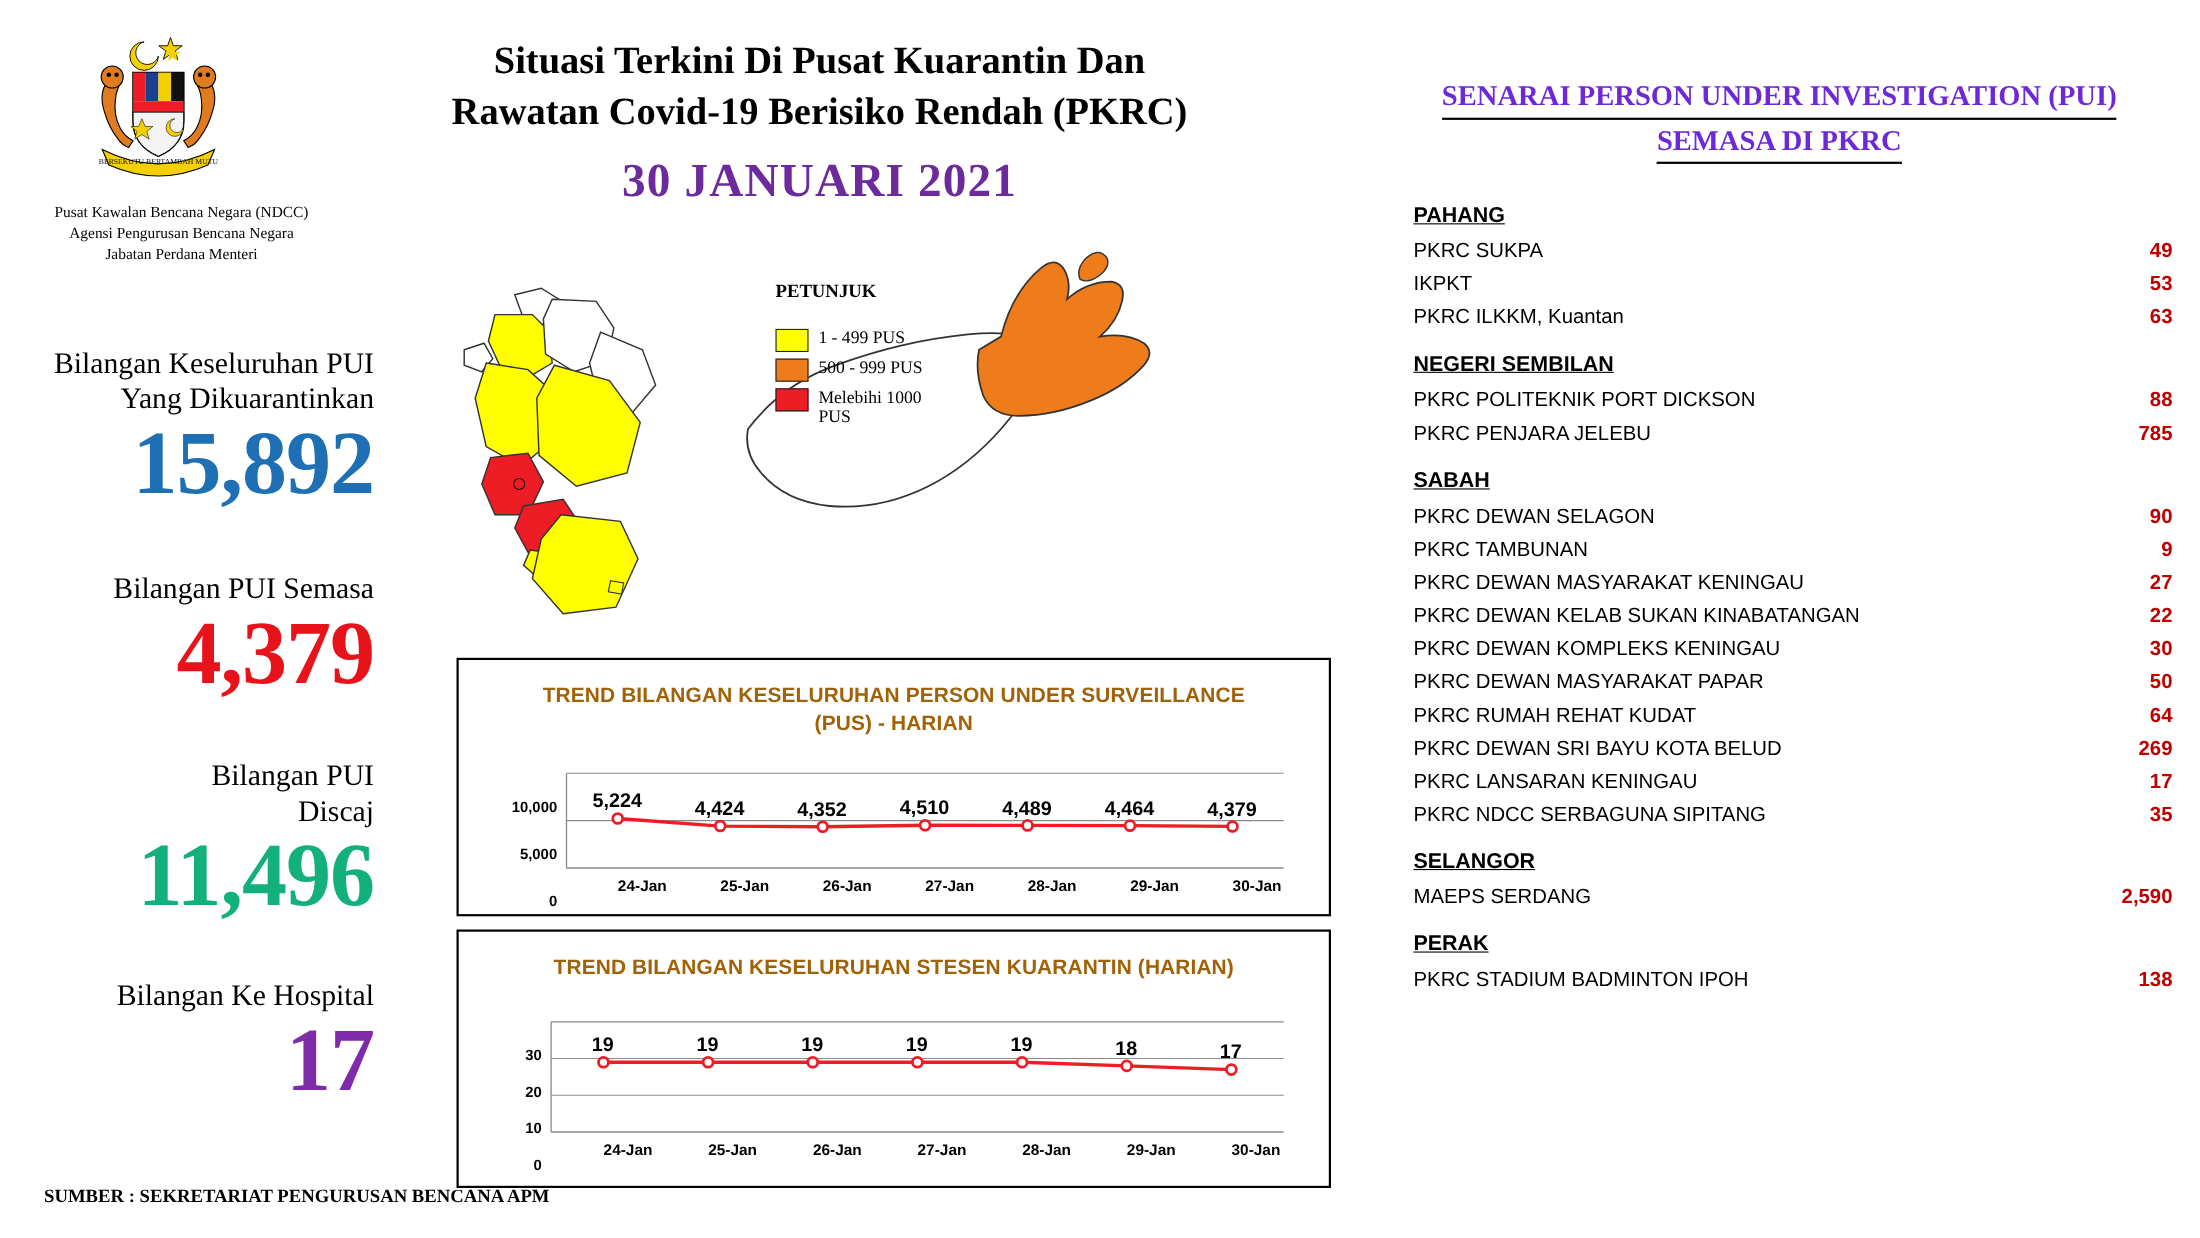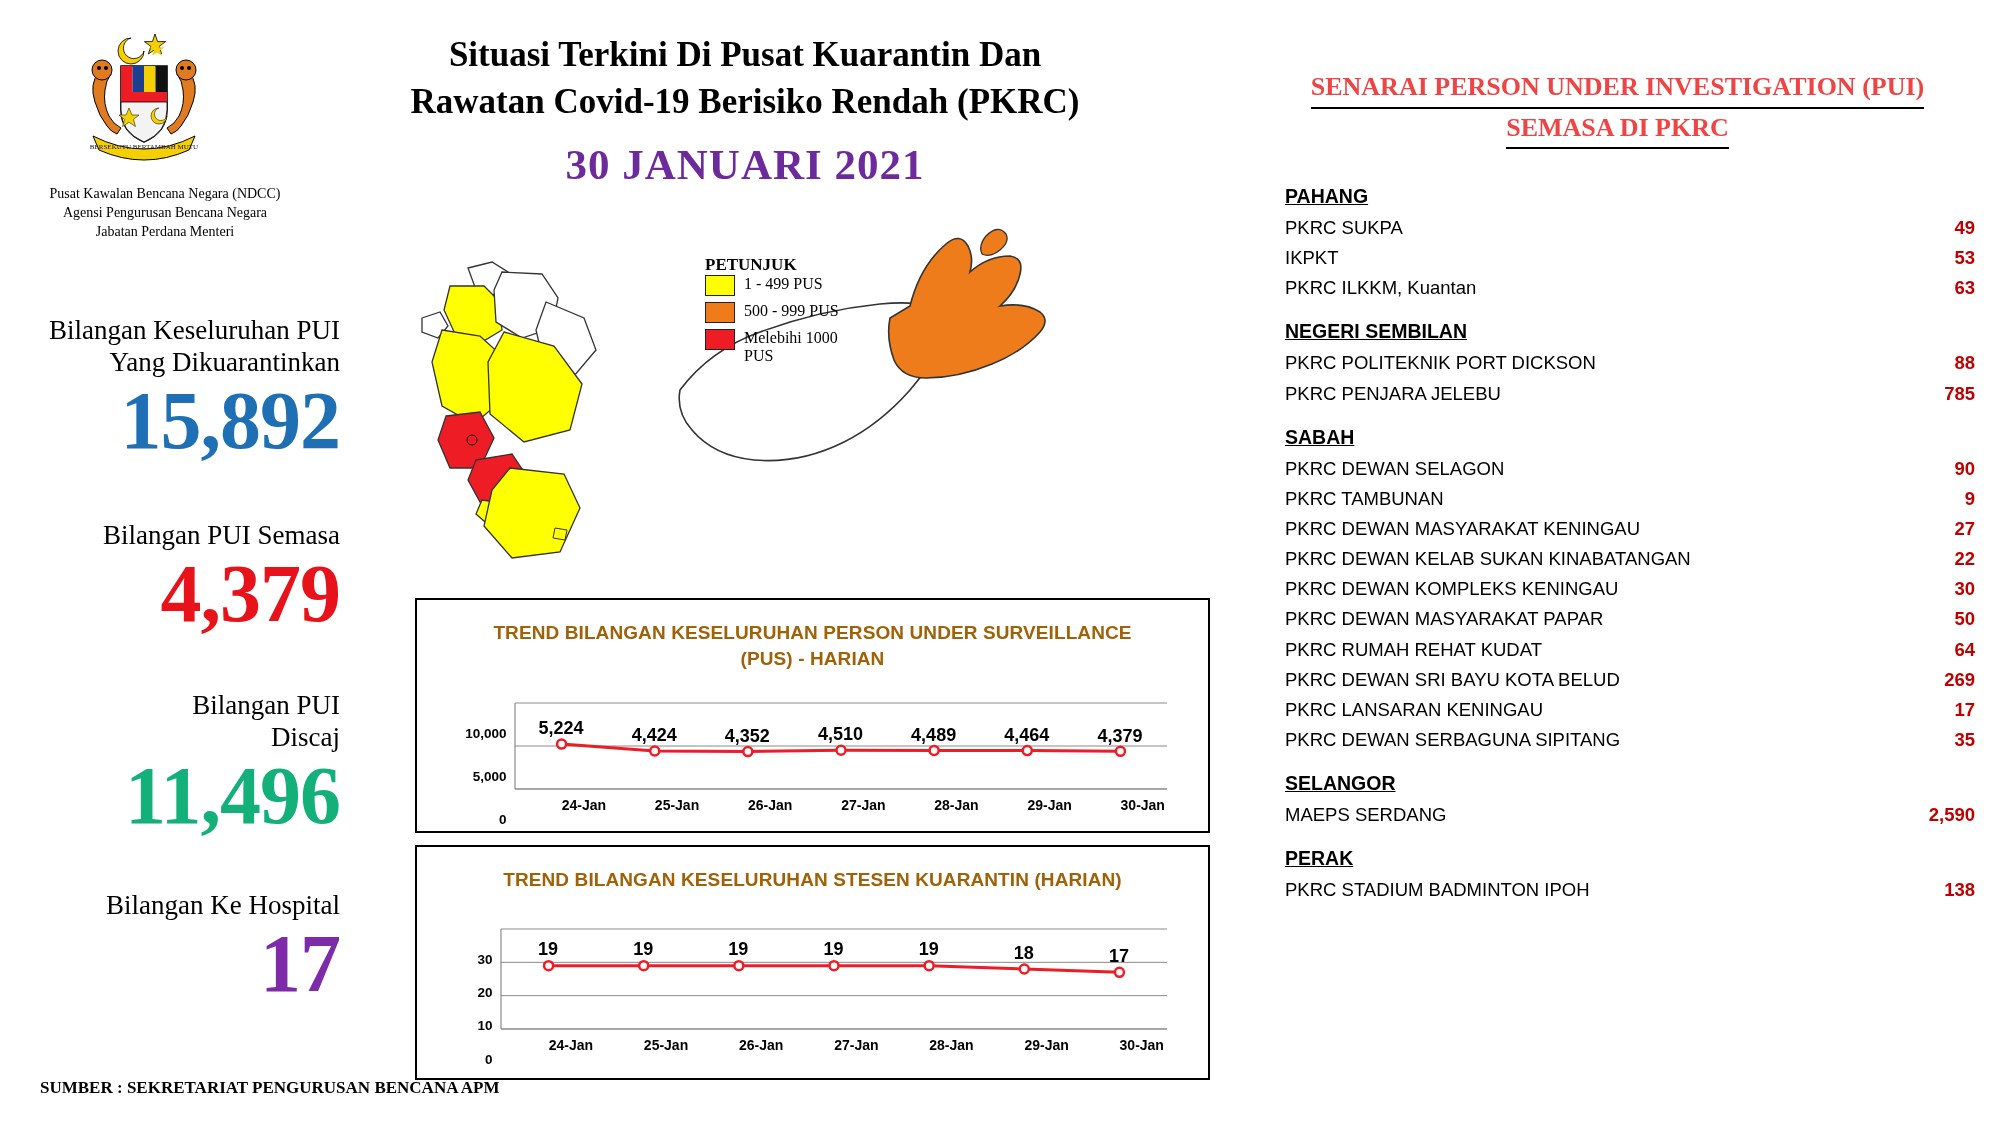--- a/index.html
+++ b/index.html
@@ -101,21 +101,21 @@
   
   #legend {
     position: absolute;
     left: 705px; top: 255px;
     width: 200px;
   }
   #legend-title {
     font-size: 17px;
     font-weight: bold;
     color: #000;
-    margin-bottom: 0;
+    margin-bottom: 24px;
     font-family: "Liberation Serif", serif;
   }
   .legend-row {
     display: flex;
     align-items: flex-start;
     margin-bottom: 6px;
   }
   .legend-swatch {
     width: 28px; height: 19px;
     border: 1px solid #222;
@@ -187,21 +187,21 @@
     left: 1235px; top: 0;
     width: 765px; height: 1125px;
   }
   #pui-heading {
     position: absolute;
     left: 0; top: 68px;
     width: 765px;
     text-align: center;
     font-size: 26px;
     font-weight: bold;
-    color: #ef4444;
+    color: #6d28d9;
     line-height: 1.45;
     font-family: "Liberation Serif", serif;
   }
   #pui-heading .line {
     display: inline-block;
     border-bottom: 2px solid #000;
     padding-bottom: 1px;
   }
   #pui-list {
     position: absolute;
@@ -465,21 +465,21 @@
         </div><div class="facility-row">
           <div class="facility-name">PKRC RUMAH REHAT KUDAT</div>
           <div class="facility-count">64</div>
         </div><div class="facility-row">
           <div class="facility-name">PKRC DEWAN SRI BAYU KOTA BELUD</div>
           <div class="facility-count">269</div>
         </div><div class="facility-row">
           <div class="facility-name">PKRC LANSARAN KENINGAU</div>
           <div class="facility-count">17</div>
         </div><div class="facility-row">
-          <div class="facility-name">PKRC DEWAN SERBAGUNA SIPITANG</div>
+          <div class="facility-name">PKRC NDCC SERBAGUNA SIPITANG</div>
           <div class="facility-count">35</div>
         </div></div>
       <div class="state-group"><div class="state-name">SELANGOR</div><div class="facility-row">
           <div class="facility-name">MAEPS SERDANG</div>
           <div class="facility-count">2,590</div>
         </div></div>
       <div class="state-group"><div class="state-name">PERAK</div><div class="facility-row">
           <div class="facility-name">PKRC STADIUM BADMINTON IPOH</div>
           <div class="facility-count">138</div>
         </div></div>

